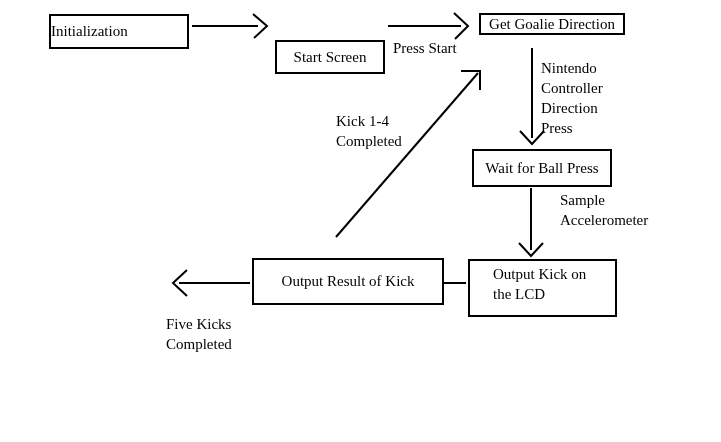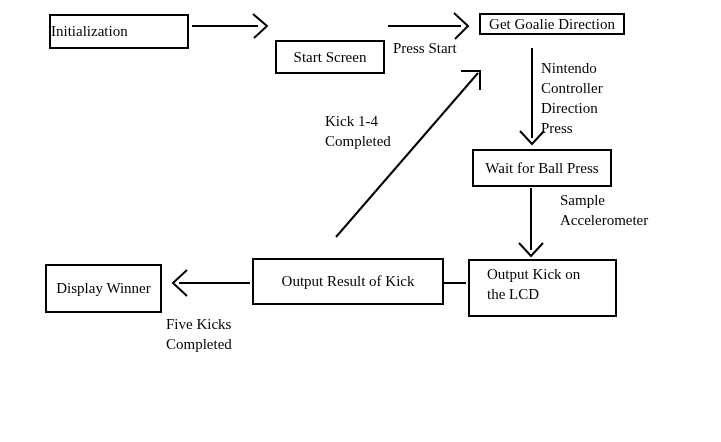--- a/index.html
+++ b/index.html
@@ -36,21 +36,21 @@
     text-align: center;
   }
   .node.align-left {
     justify-content: flex-start;
     text-align: center;
   }
   .node.align-top-left {
     justify-content: flex-start;
     align-items: flex-start;
     text-align: left;
-    padding: 3px 17px;
+    padding: 3px 23px;
     line-height: 20px;
   }
   .edge-label {
     position: absolute;
     font-size: 15px;
     line-height: 20px;
     white-space: normal;
   }
   .edge-label.nowrap {
     white-space: nowrap;
@@ -109,27 +109,24 @@
   </div>
 
   <div class="node align-top-left" style="left:468px; top:259px; width:149px; height:58px;">
     <span>Output Kick on the LCD</span>
   </div>
 
   <div class="node" style="left:252px; top:258px; width:192px; height:47px;">
     <span>Output Result of Kick</span>
   </div>
 
-  <div class="node" style="left:45px; top:264px; width:117px; height:49px;">
-    <span>Display Winner</span>
-  </div>
 
   <div class="edge-label" style="left:541px; top:58px; width:78px;">Nintendo Controller Direction Press</div>
 
   <div class="edge-label nowrap" style="left:393px; top:38px; width:75px;">Press Start</div>
 
   <div class="edge-label" style="left:560px; top:190px; width:102px;">Sample Accelerometer</div>
 
-  <div class="edge-label" style="left:325px; top:111px; width:80px;">Kick 1-4 Completed</div>
+  <div class="edge-label" style="left:336px; top:111px; width:80px;">Kick 1-4 Completed</div>
 
   <div class="edge-label" style="left:166px; top:308px; width:84px;margin-top:6px;">Five Kicks Completed</div>
 
 </div>
 
 </body></html>

